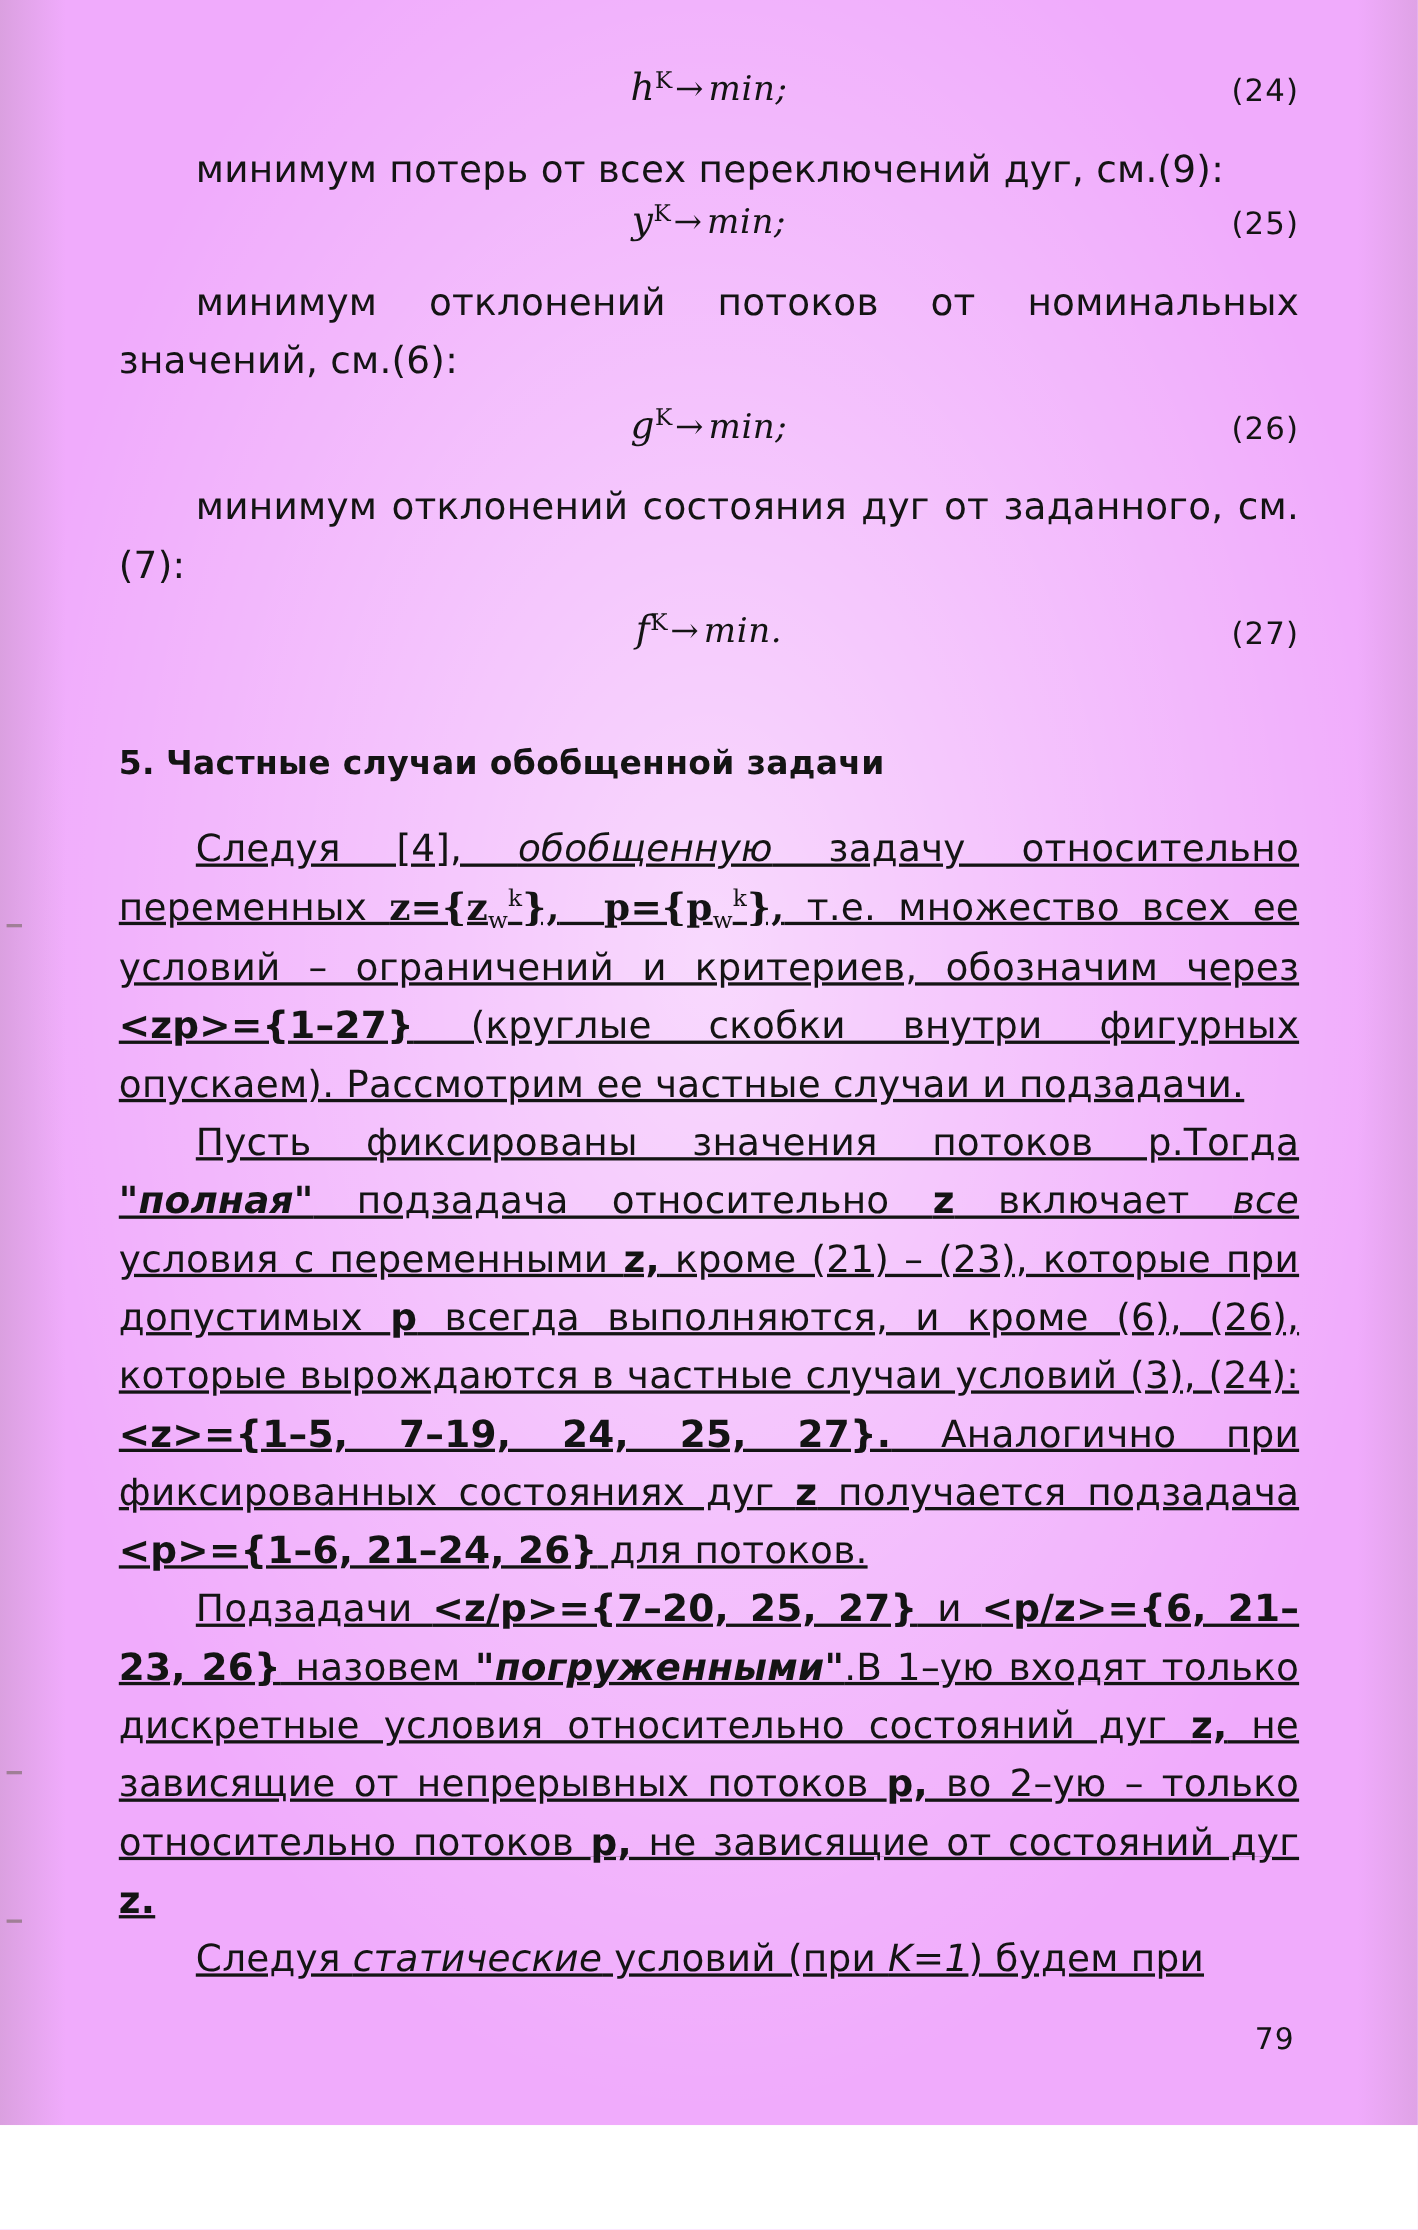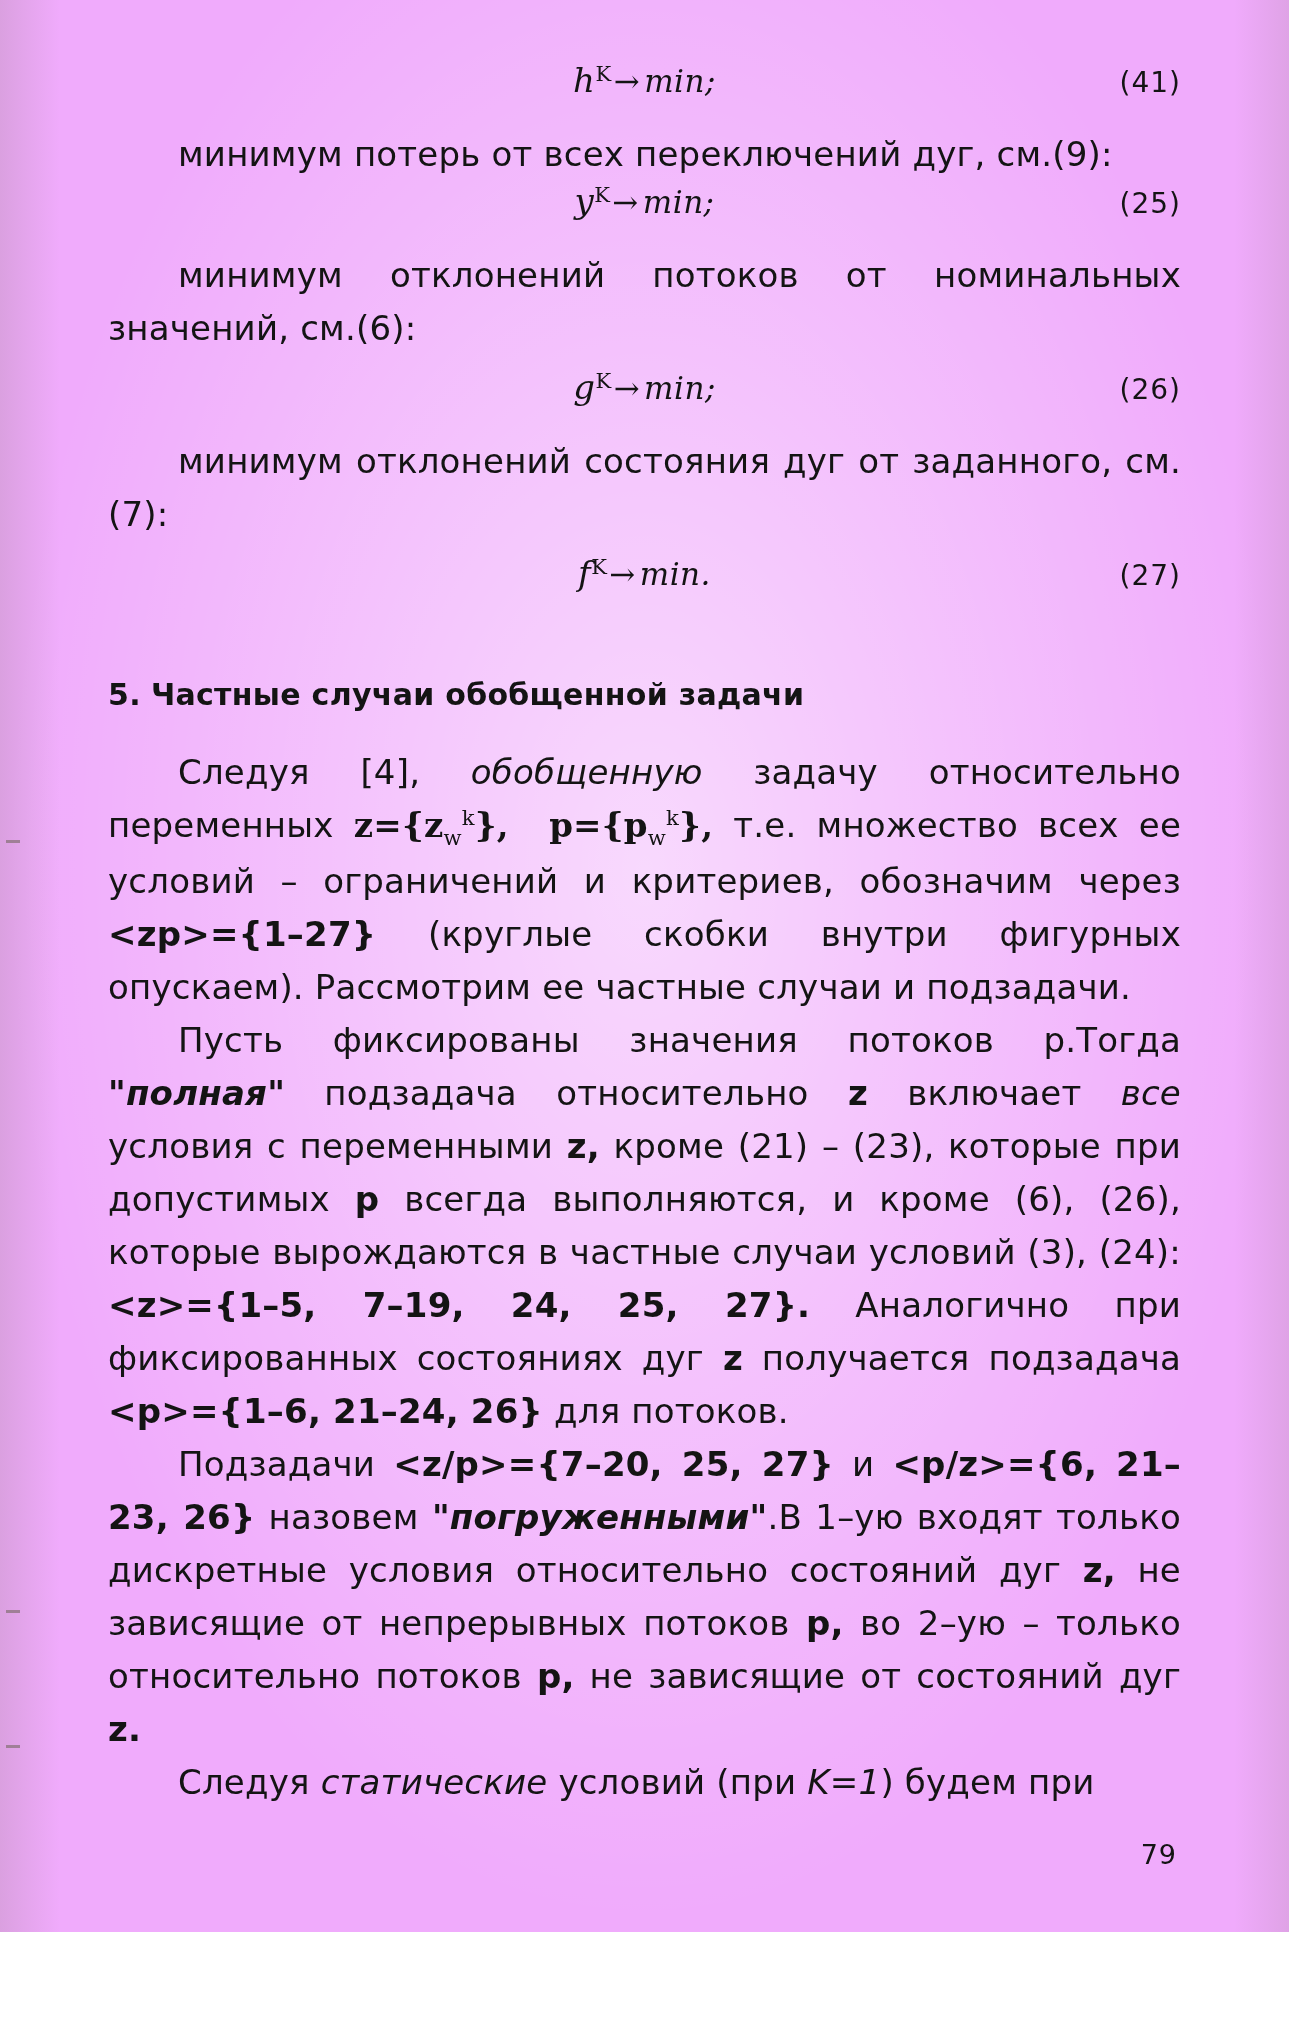--- a/index.html
+++ b/index.html
@@ -86,21 +86,21 @@
   }
 
   .sec-head {
     margin: 56px 0 34px 0;
     font-size: 30px;
     font-weight: bold;
     letter-spacing: 0.3px;
   }
   .sec-head .num { margin-right: 10px; }
 
-  .para-block p.body { margin-bottom: 0; }
+  .para-block p.body { margin-bottom: 0; text-decoration: underline; }
 
   .bold { font-weight: bold; }
   .ital { font-style: italic; }
   .serif-var {
     font-family: "DejaVu Serif", serif;
     font-style: normal;
   }
   .sub {
     font-size: 0.62em;
     vertical-align: sub;
@@ -134,21 +134,21 @@
   <div class="edge-mark" style="top:840px;"></div>
   <div class="edge-mark" style="top:1610px;"></div>
   <div class="edge-mark" style="top:1745px;"></div>
 
   <div class="content">
 
     <div class="eq-line">
       <div class="eq-body">
         <span class="var">h</span><sup>K</sup><span class="arrow">→</span><span>min;</span>
       </div>
-      <div class="eq-num">(41)</div>
+      <div class="eq-num">(24)</div>
     </div>
 
     <p class="body" style="text-indent:70px;">минимум потерь от всех переключений дуг, см.(9):</p>
 
     <div class="eq-line" style="margin-top:0;">
       <div class="eq-body">
         <span class="var">y</span><sup>K</sup><span class="arrow">→</span><span>min;</span>
       </div>
       <div class="eq-num">(25)</div>
     </div>

